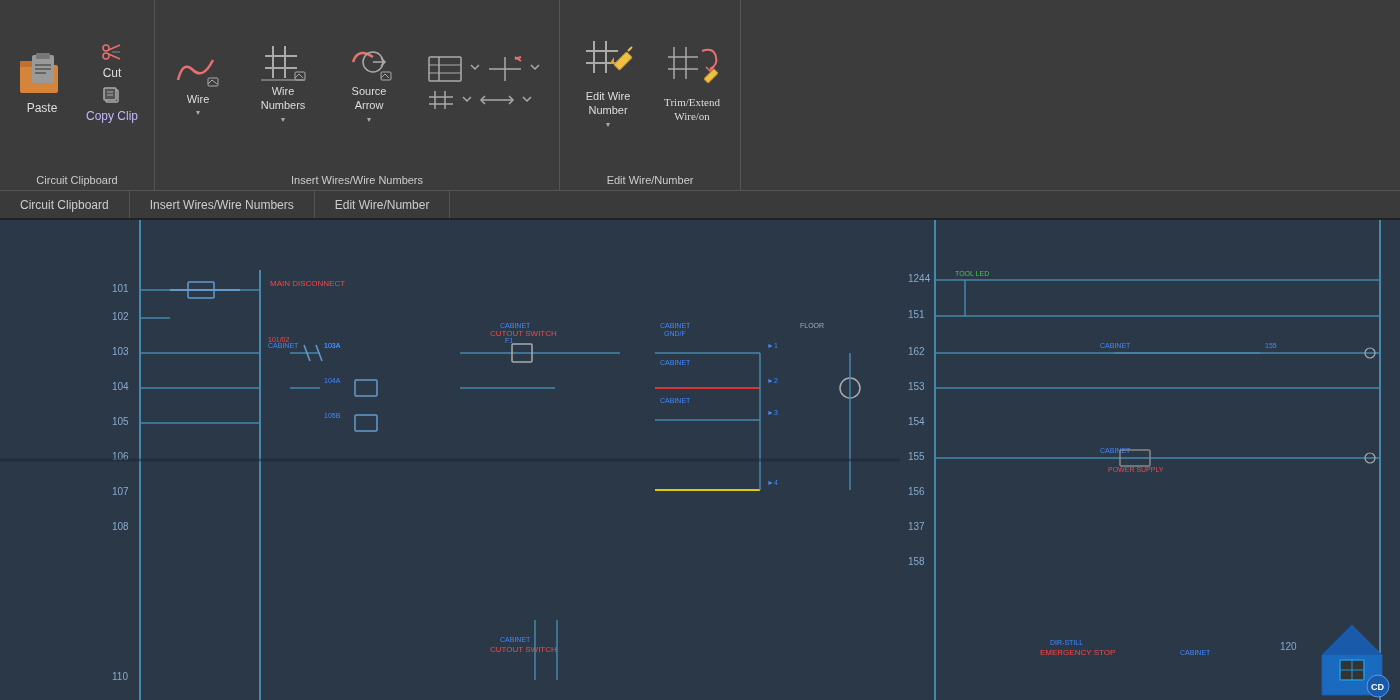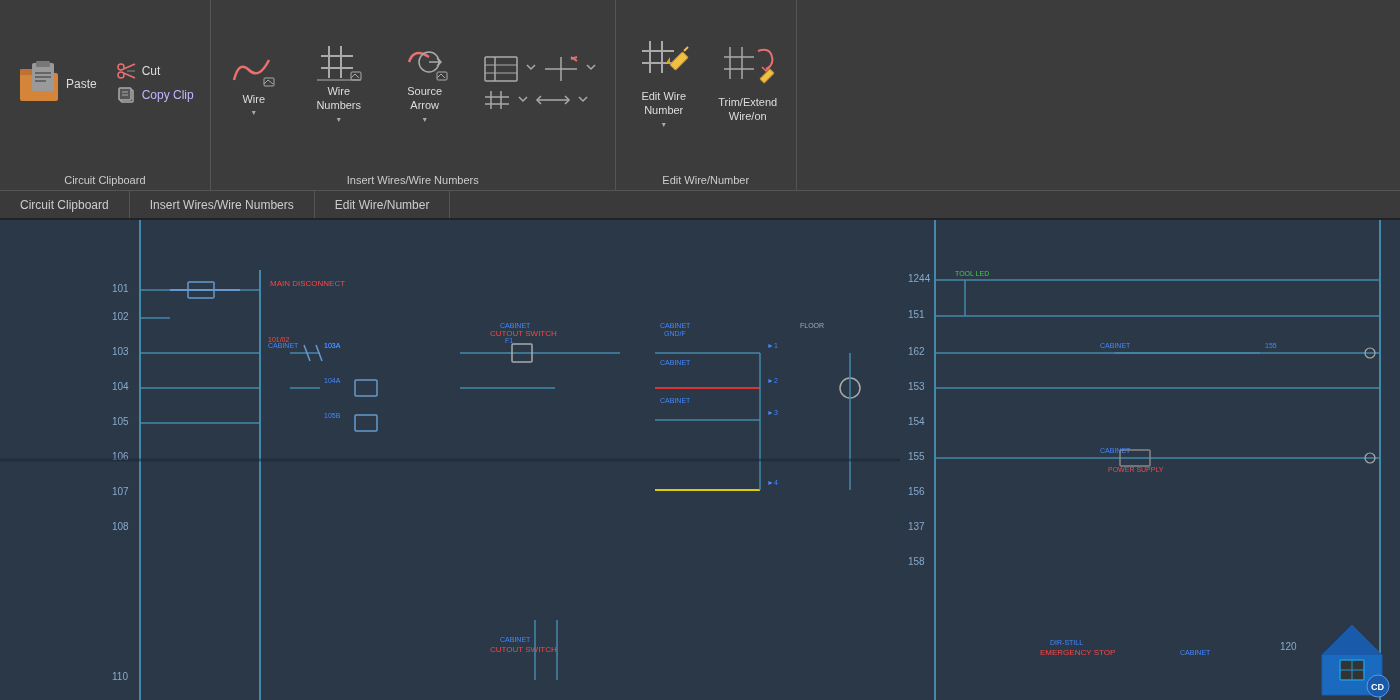--- a/index.html
+++ b/index.html
@@ -79,20 +79,21 @@
     }
 
     .ribbon-btn .dropdown-arrow {
       font-size: 8px;
       color: #aaa;
     }
 
     
     .paste-btn {
       display: flex;
+      flex-direction: column;
       align-items: center;
       cursor: pointer;
       padding: 4px 8px;
       border-radius: 3px;
       color: #ddd;
       font-size: 12px;
     }
 
     .small-btns {
       display: flex;
@@ -103,20 +104,21 @@
     .small-btn {
       display: flex;
       align-items: center;
       gap: 5px;
       padding: 2px 6px;
       cursor: pointer;
       border-radius: 2px;
       color: #ddd;
       font-size: 12px;
       white-space: nowrap;
+      flex-direction: column;
     }
 
     
     #canvas {
       width: 1400px;
       height: 480px;
       background: #2a3a4a;
       position: relative;
       overflow: hidden;
     }
@@ -312,21 +314,21 @@
           <line x1="12" y1="4" x2="12" y2="36" stroke="#aaa" stroke-width="1.5"></line>
           <line x1="24" y1="4" x2="24" y2="36" stroke="#aaa" stroke-width="1.5"></line>
           <line x1="6" y1="14" x2="36" y2="14" stroke="#aaa" stroke-width="1.5"></line>
           <line x1="6" y1="26" x2="36" y2="26" stroke="#aaa" stroke-width="1.5"></line>
 
           <path d="M40 8 Q52 4 54 14 Q56 22 48 26" fill="none" stroke="#e87070" stroke-width="2"></path>
           <polyline points="44,24 48,28 52,24" fill="none" stroke="#e87070" stroke-width="1.5"></polyline>
 
           <rect x="42" y="30" width="14" height="6" rx="1" transform="rotate(-45 49 33)" fill="#f0c040" stroke="#c09030" stroke-width="1"></rect>
         </svg>
-        <span style="color:#ddd;font-size:11px;text-align:center;line-height:1.2;">Trim/Extend<br>Wire/on</span>
+        <span style="color:#ddd;font-size:11px;text-align:center;line-height:1.2;font-family:Liberation Serif, serif;">Trim/Extend<br>Wire/on</span>
       </div>
 
       <div class="ribbon-section-label">Edit Wire/Number</div>
     </div>
 
     <div style="flex:1; background:#3c3c3c;"></div>
   </div>
 
   <div class="ribbon-footer">
     <div class="ribbon-footer-item">Circuit Clipboard</div>

